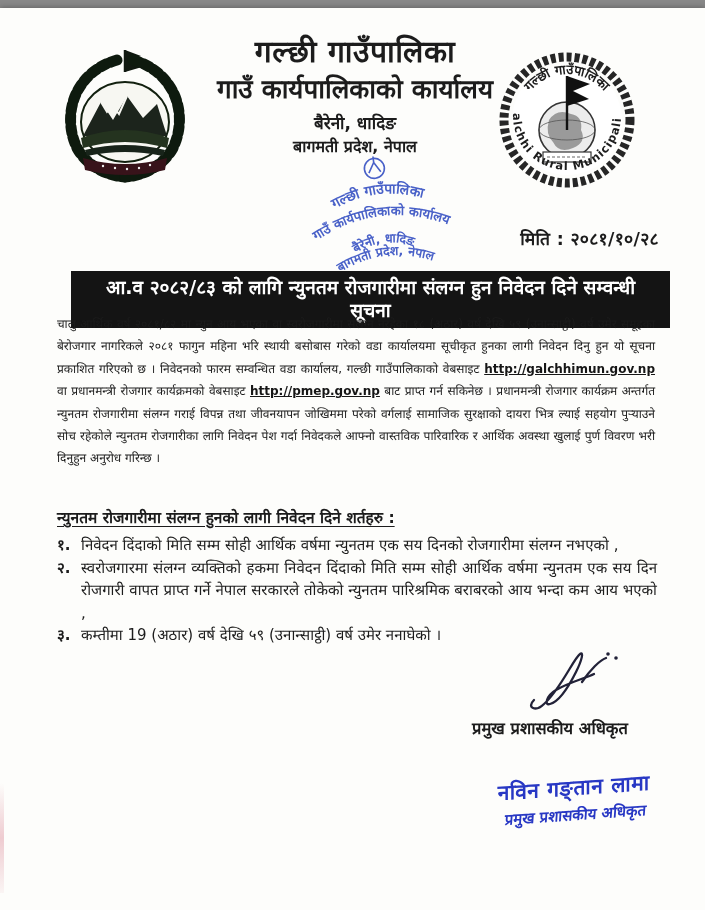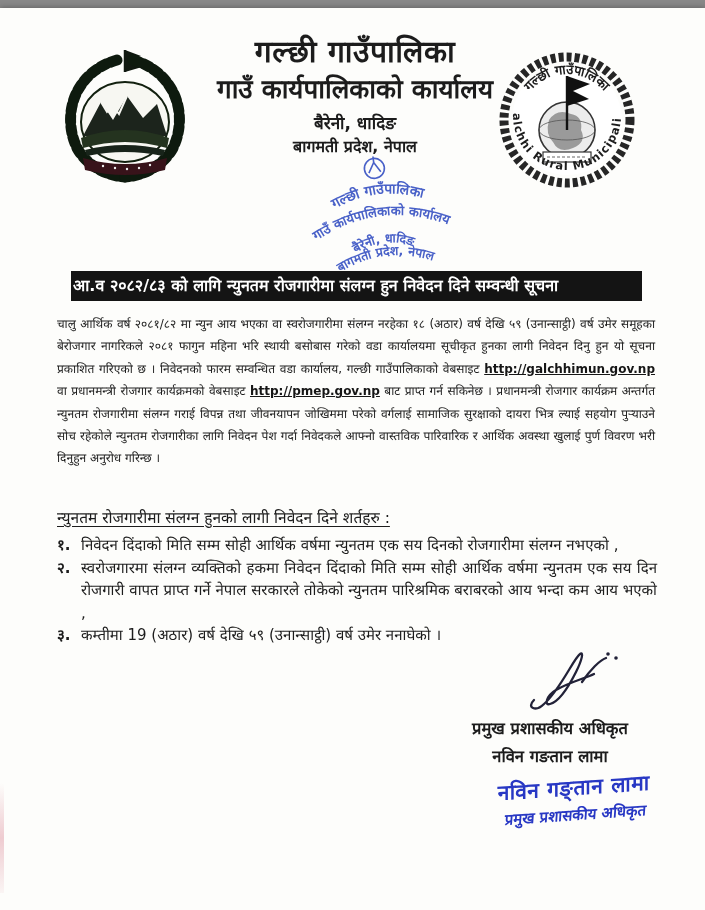--- a/index.html
+++ b/index.html
@@ -25,28 +25,28 @@
   .h-addr1{font-size:17px;font-weight:700;margin-top:8px;}
   .h-addr2{font-size:16px;font-weight:600;margin-top:3px;}
   
   .blue-stamp{position:absolute;left:268px;top:146px;width:225px;height:120px;
     transform:rotate(-7deg);opacity:.92;}
   
   .date-line{position:absolute;right:46px;top:218px;font-size:17.5px;font-weight:600;letter-spacing:.3px;}
   
   .subject-bar{position:absolute;left:71px;top:263px;width:567px;
     background:#141414;color:#fff;
-    font-size:16px;font-weight:700;text-align:left;
-    padding:5px 2px 6px;line-height:1.2;}
+    font-size:19px;font-weight:700;text-align:center;
+    padding:5px 16px 6px;line-height:1.2;}
   
   .body-text{position:absolute;left:57px;top:305px;width:598px;
     font-size:12px;line-height:22.4px;text-align:justify;}
   .body-text .doc-link{font-weight:600;text-decoration:underline;color:#161616;}
   .cond-heading{position:absolute;left:57px;top:498px;
-    font-size:15.5px;font-weight:400;text-decoration:underline;text-underline-offset:3px;}
+    font-size:15.5px;font-weight:700;text-decoration:underline;text-underline-offset:3px;}
   .cond-list{position:absolute;left:57px;top:526px;width:600px;font-size:15px;line-height:22.5px;}
   .cond-item{display:flex;align-items:flex-start;}
   .cond-num{flex:0 0 24px;font-weight:600;}
   .cond-text{flex:1;text-align:justify;}
   
   .sig-block{position:absolute;left:425px;top:640px;width:250px;text-align:center;}
   .sig-scribble{display:block;margin:0 auto 0 95px;}
   .sig-title{font-size:16.5px;font-weight:600;margin-top:0px;}
   .sig-name{font-size:16.5px;font-weight:600;margin-top:5px;}
   .sig-stamp{position:absolute;left:462px;top:765px;width:225px;text-align:center;
@@ -143,20 +143,24 @@
         <text font-size="12.5" font-weight="700">
           <textPath href="#arc3" startOffset="50%" text-anchor="middle">बैरेनी, धादिङ</textPath>
         </text>
         <text font-size="12.5" font-weight="700">
           <textPath href="#arc4" startOffset="50%" text-anchor="middle">बागमती प्रदेश, नेपाल</textPath>
         </text>
       </g>
     </svg>
   </div>
 
+  <div class="date-line">
+    <span>मिति :</span>
+    <span>२०८१/१०/२८</span>
+  </div>
 
   <div class="subject-bar">आ.व २०८२/८३ को लागि न्युनतम रोजगारीमा संलग्न हुन निवेदन दिने सम्वन्धी सूचना</div>
 
   <div class="body-text">
     <span>चालु आर्थिक वर्ष २०८१/८२ मा न्युन आय भएका वा स्वरोजगारीमा संलग्न नरहेका १८ (अठार) वर्ष देखि ५९ (उनान्साट्ठी) वर्ष उमेर समूहका बेरोजगार नागरिकले २०८१ फागुन महिना भरि स्थायी बसोबास गरेको वडा कार्यालयमा सूचीकृत हुनका लागी निवेदन दिनु हुन यो सूचना प्रकाशित गरिएको छ । निवेदनको फारम सम्वन्धित वडा कार्यालय, गल्छी गाउँपालिकाको वेबसाइट </span><span class="doc-link">http://galchhimun.gov.np</span><span> वा प्रधानमन्त्री रोजगार कार्यक्रमको वेबसाइट </span><span class="doc-link">http://pmep.gov.np</span><span> बाट प्राप्त गर्न सकिनेछ । प्रधानमन्त्री रोजगार कार्यक्रम अन्तर्गत न्युनतम रोजगारीमा संलग्न गराई विपन्न तथा जीवनयापन जोखिममा परेको वर्गलाई सामाजिक सुरक्षाको दायरा भित्र ल्याई सहयोग पुऱ्याउने सोच रहेकोले न्युनतम रोजगारीका लागि निवेदन पेश गर्दा निवेदकले आफ्नो वास्तविक पारिवारिक र आर्थिक अवस्था खुलाई पुर्ण विवरण भरी दिनुहुन अनुरोध गरिन्छ ।</span>
   </div>
 
   <div class="cond-heading">न्युनतम रोजगारीमा संलग्न हुनको लागी निवेदन दिने शर्तहरु :</div>
   <div class="cond-list">
     <div class="cond-item">
@@ -176,21 +180,20 @@
   <div class="sig-block">
     <svg class="sig-scribble" width="110" height="68" viewBox="0 0 110 68">
       <g fill="none" stroke="#222238" stroke-width="2.3" stroke-linecap="round">
         <path d="M14,52 C6,60 16,64 24,56 C40,42 54,10 60,6 C64,3 62,12 56,24 C48,40 38,54 30,56 C24,58 26,48 36,42 C50,34 66,30 74,26"></path>
         <path d="M62,34 C70,22 80,12 86,10"></path>
       </g>
       <circle cx="88" cy="6" r="1.8" fill="#222238"></circle>
       <circle cx="96" cy="10" r="1.8" fill="#222238"></circle>
     </svg>
     <div class="sig-title">प्रमुख प्रशासकीय अधिकृत</div>
-    <div class="sig-name">नविन गङतान लामा</div>
   </div>
 
   <div class="sig-stamp">
     <div class="stamp-name">नविन गङ्तान लामा</div>
     <div class="stamp-title">प्रमुख प्रशासकीय अधिकृत</div>
   </div>
 
   <div class="scan-edge"></div>
 </div>
 

